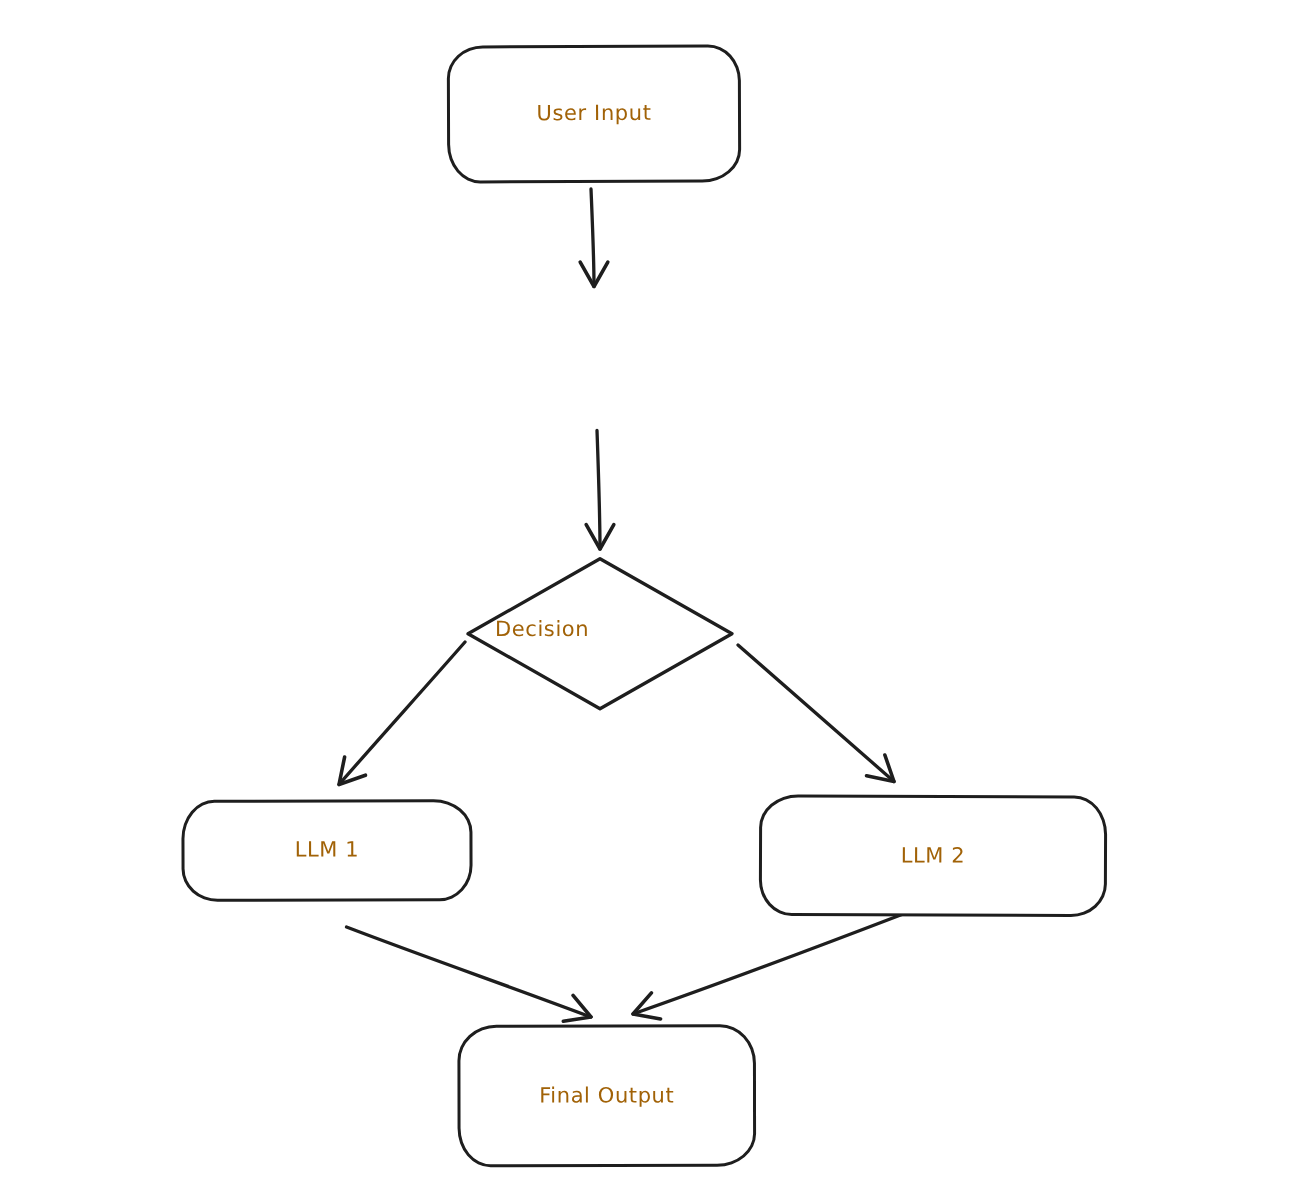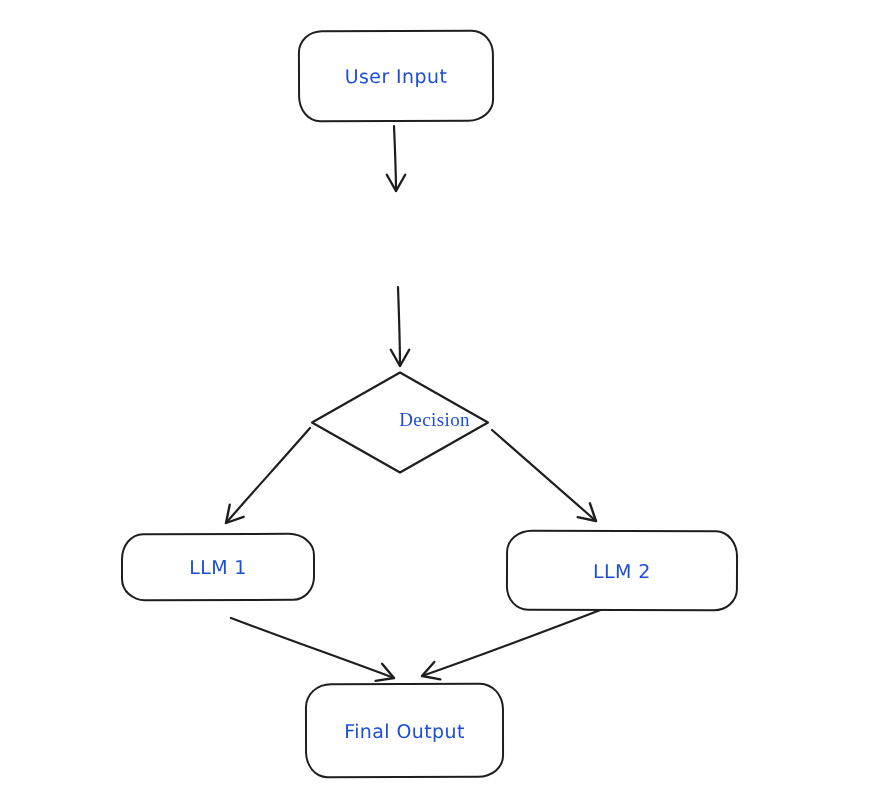--- a/index.html
+++ b/index.html
@@ -26,23 +26,23 @@
   .node {
     position: absolute;
     box-sizing: border-box;
     background: #ffffff;
     border: 2.2px solid #1e1e1e;
     display: flex;
     align-items: center;
     justify-content: center;
   }
   .node-label {
-    font-size: 19px;
+    font-size: 14px;
     letter-spacing: 0.4px;
-    color: #1d4ed8;
+    color: #a16207;
     white-space: nowrap;
   }
   
   .node-user-input {
     left: 298px; top: 30px; width: 196px; height: 92px;
     border-radius: 24px 22px 26px 22px / 22px 24px 22px 26px;
     transform: rotate(-0.2deg);
   }
   .node-llm-router {
     left: 298px; top: 199px; width: 197px; height: 84px;
@@ -62,22 +62,21 @@
   .node-final-output {
     left: 305px; top: 683px; width: 199px; height: 95px;
     border-radius: 26px 24px 26px 22px / 24px 26px 22px 26px;
     transform: rotate(-0.1deg);
   }
   .decision-label {
     position: absolute;
     left: 330px;
     top: 409px;
     width: 140px;
-    text-align: right;
-    font-family: Liberation Serif, serif;
+    text-align: left;
   }
 </style>
 </head>
 <body>
 
 <div class="canvas">
 
   <svg class="edge-layer" viewBox="0 0 876 799" xmlns="http://www.w3.org/2000/svg">
     <defs>
       <marker id="arrowhead" viewBox="-20 -12 24 24" refX="0" refY="0" markerWidth="26" markerHeight="26" markerUnits="userSpaceOnUse" orient="auto" overflow="visible">

